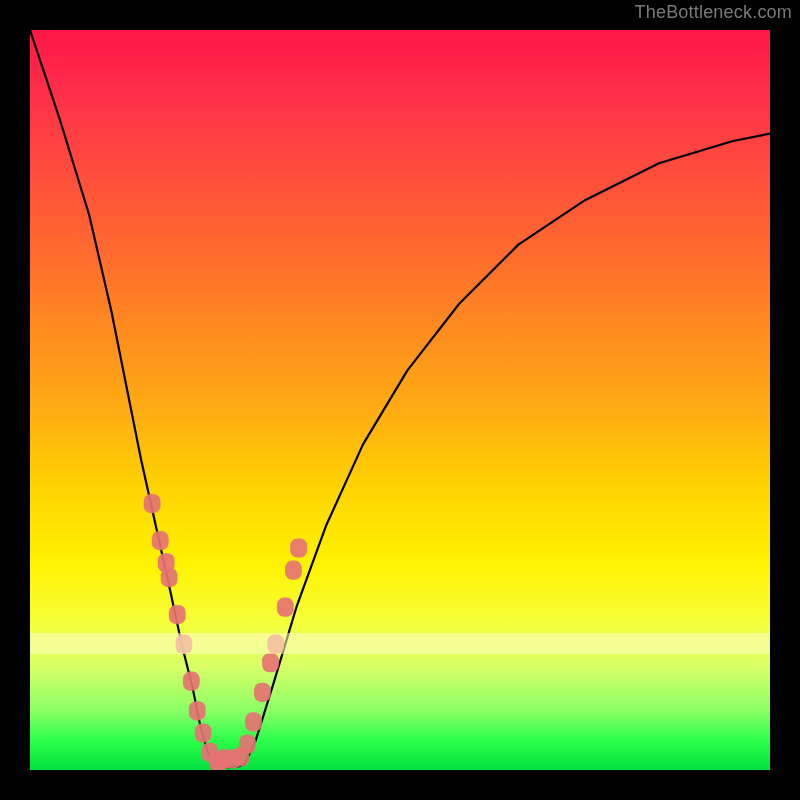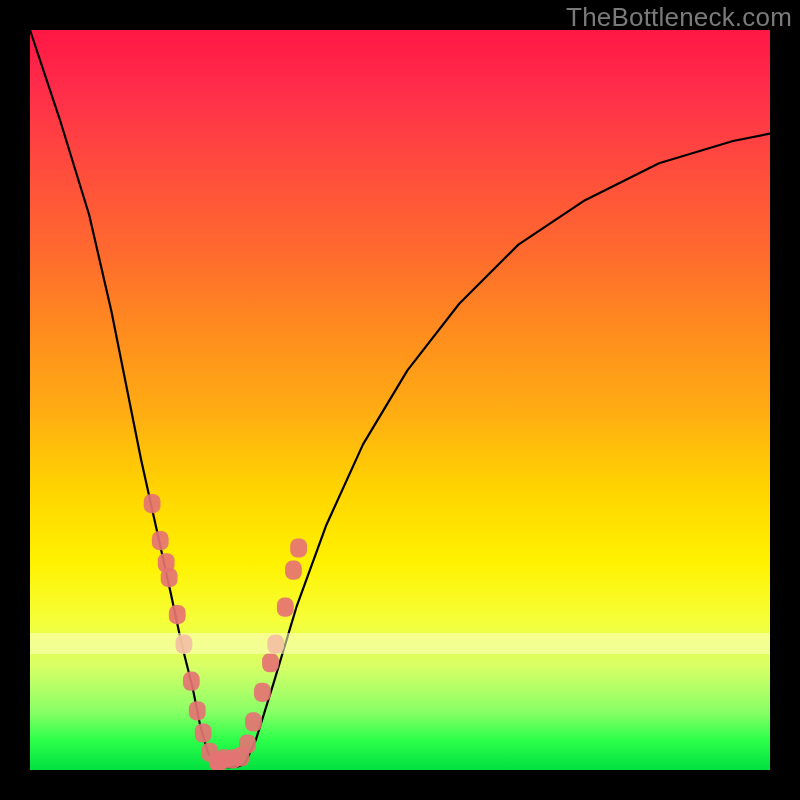--- a/index.html
+++ b/index.html
@@ -46,21 +46,21 @@
     top: 81.5%;
     height: 2.8%;
     background: rgba(255,255,200,0.55);
   }
   .watermark {
     position: absolute;
     top: 2px;
     right: 8px;
     color: #7a7a7a;
     font-family: Arial, Helvetica, sans-serif;
-    font-size: 26px;
+    font-size: 18px;
     font-weight: 500;
     letter-spacing: 0.2px;
   }
   svg.curve {
     position: absolute;
     left: 0;
     top: 0;
     width: 740px;
     height: 740px;
   }

